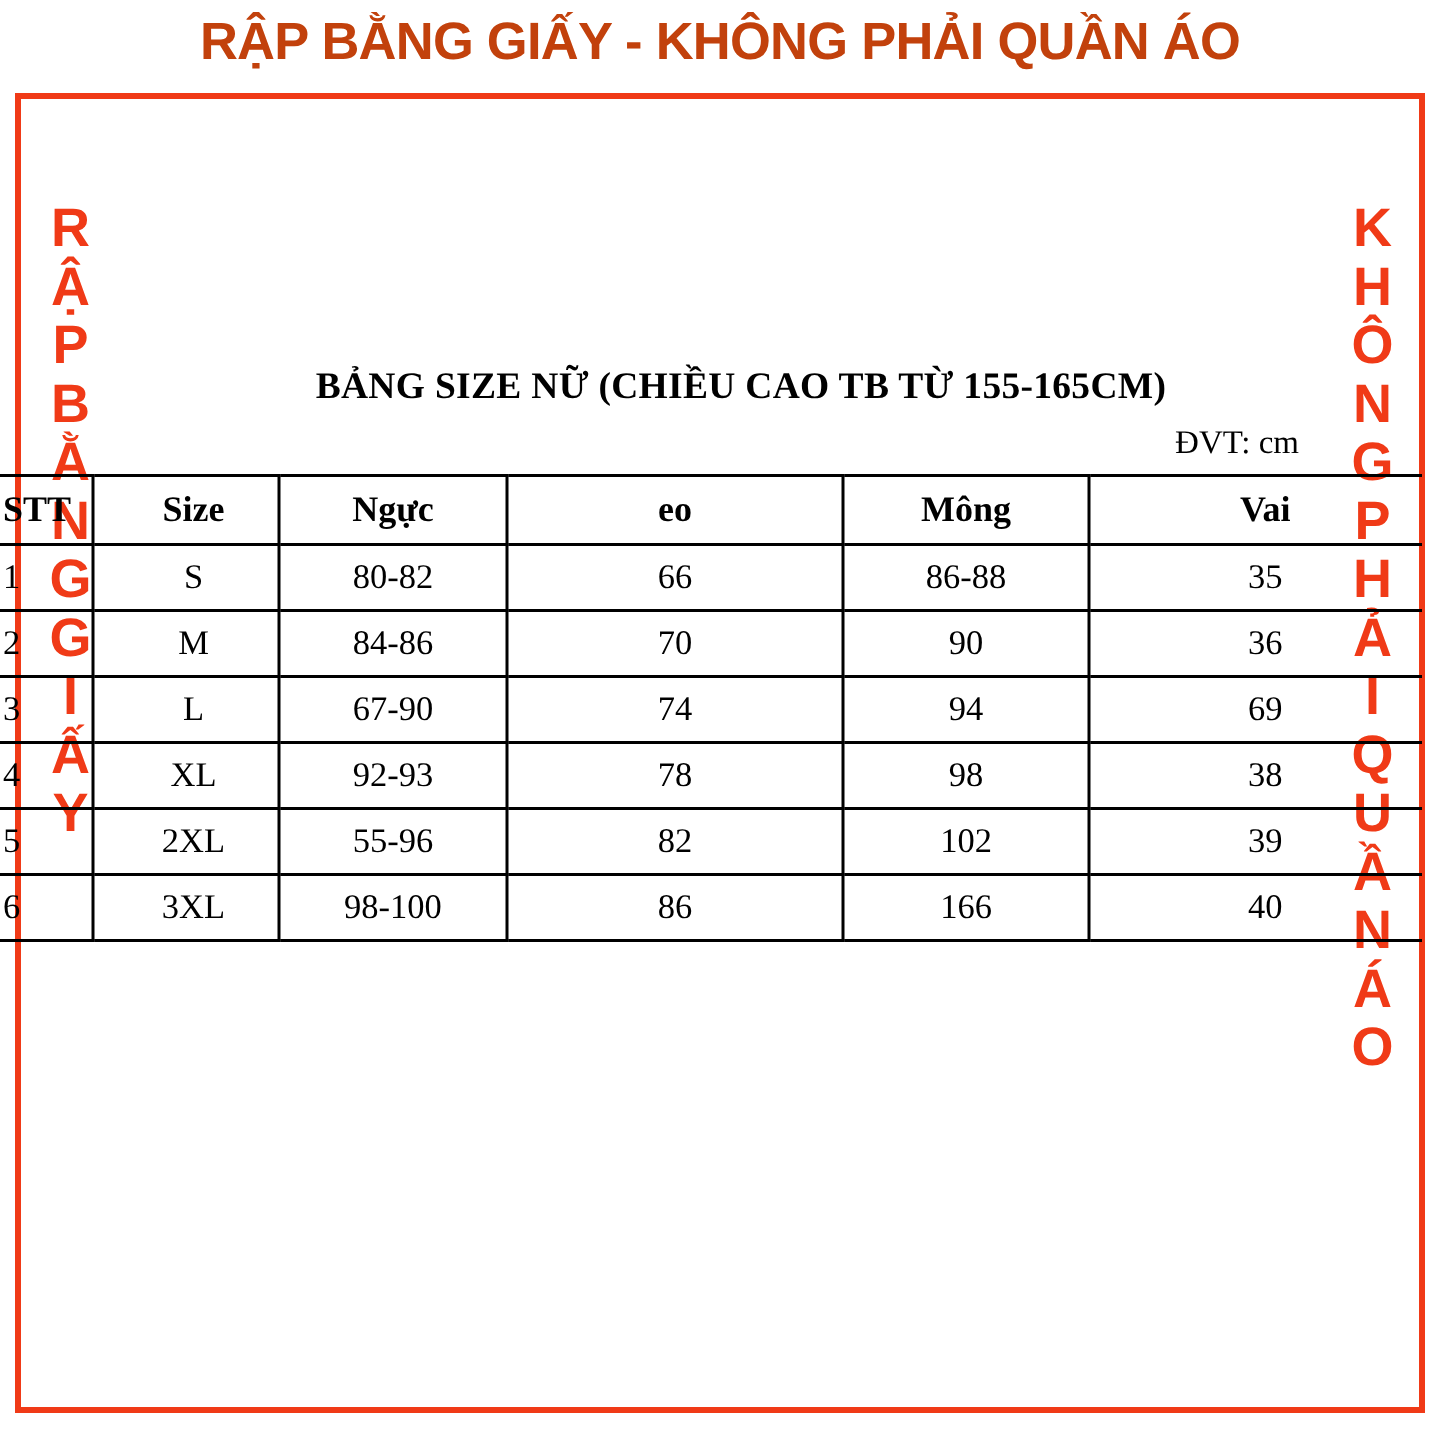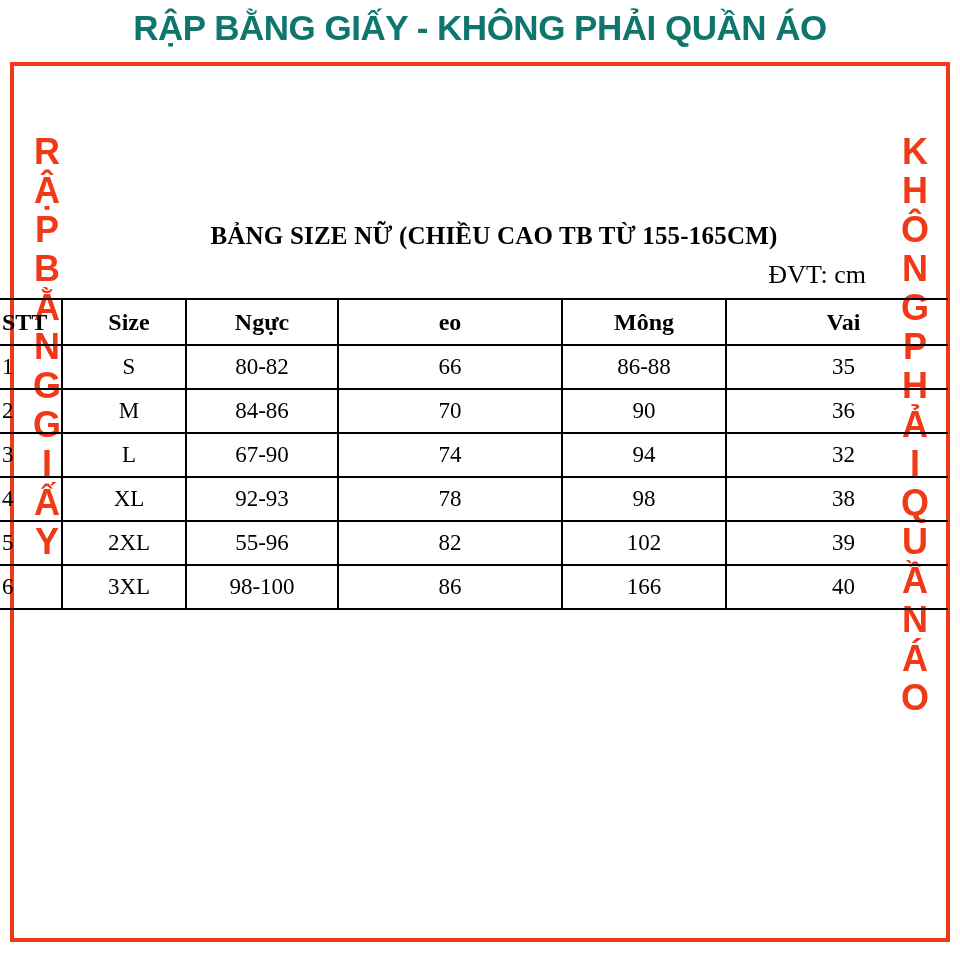--- a/index.html
+++ b/index.html
@@ -26,21 +26,21 @@
   .banner {
     position: absolute;
     top: 8px;
     left: 0;
     width: 960px;
     text-align: center;
     font-family: "Liberation Sans", sans-serif;
     font-weight: bold;
     font-size: 35px;
     letter-spacing: -0.5px;
-    color: #0f766e;
+    color: #c2410c;
     white-space: nowrap;
   }
 
   
   .frame {
     position: absolute;
     left: 10px;
     top: 62px;
     width: 940px;
     height: 880px;
@@ -66,33 +66,33 @@
   }
   .side-right {
     right: 22px;
     top: 132px;
   }
 
   
   .table-wrap {
     position: absolute;
     left: 0px;
-    top: 222px;
+    top: 244px;
     width: 948px;
   }
   .table-title {
     text-align: center;
     font-size: 25px;
     font-weight: bold;
     letter-spacing: 0.2px;
     padding-left: 40px;
   }
   .dvt {
     text-align: right;
-    font-size: 26px;
+    font-size: 22px;
     padding-right: 82px;
     padding-top: 10px;
     margin-left: 20px;
   }
   table.size-table {
     border-collapse: collapse;
     margin-top: 8px;
     margin-left: 0px;
     width: 948px;
     table-layout: fixed;
@@ -209,21 +209,21 @@
           <td>70</td>
           <td>90</td>
           <td class="col-last">36</td>
         </tr>
         <tr>
           <td class="col-stt">3</td>
           <td class="col-size">L</td>
           <td>67-90</td>
           <td>74</td>
           <td>94</td>
-          <td class="col-last">32</td>
+          <td class="col-last">69</td>
         </tr>
         <tr>
           <td class="col-stt">4</td>
           <td class="col-size">XL</td>
           <td>92-93</td>
           <td>78</td>
           <td>98</td>
           <td class="col-last">38</td>
         </tr>
         <tr>

